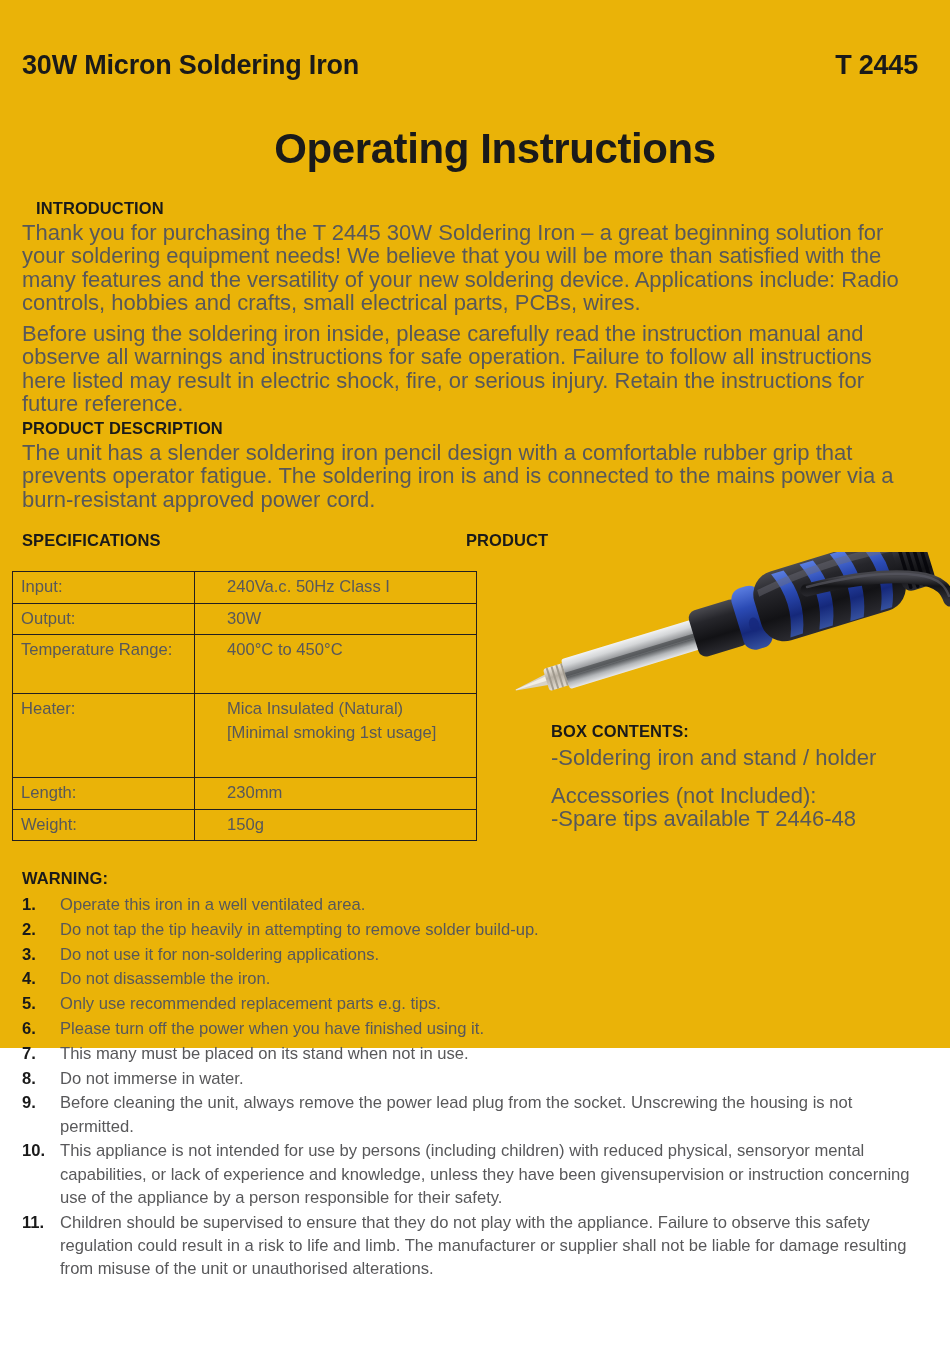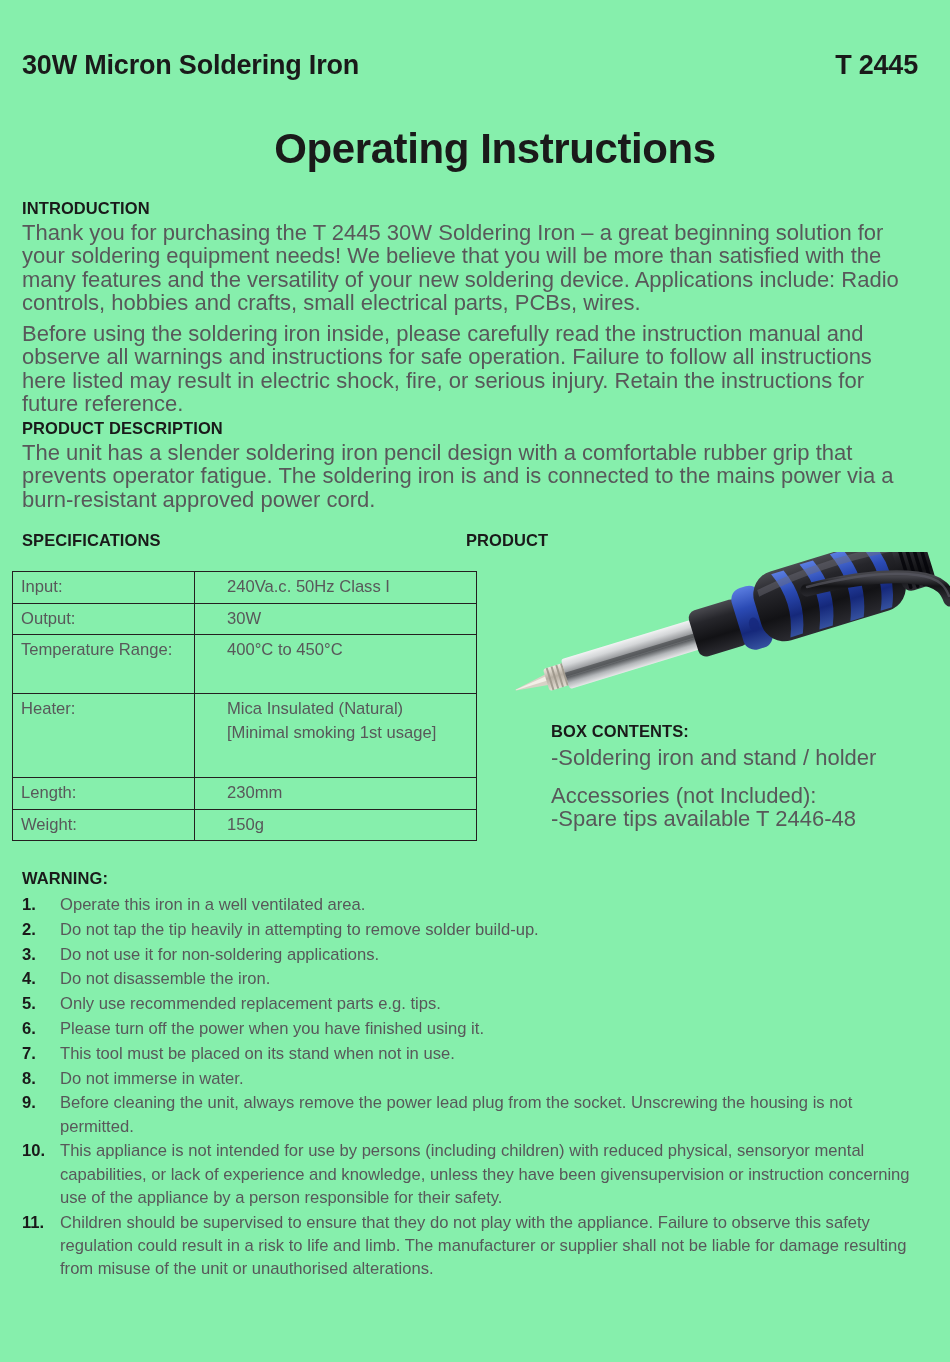--- a/index.html
+++ b/index.html
@@ -12,22 +12,22 @@
     height: 1362px;
     position: relative;
     font-family: "Liberation Sans", sans-serif;
     color: #58585a;
     overflow: hidden;
   }
   .page {
     position: absolute;
     left: 0; top: 0;
     width: 950px;
-    height: 1362px;
-    background: #86efac;
+    height: 1048px;
+    background: #eab308;
   }
 
   
   .header-row {
     position: absolute;
     left: 22px;
     top: 50px;
     width: 896px;
     display: flex;
     justify-content: space-between;
@@ -65,21 +65,21 @@
     color: #1a1a1a;
     letter-spacing: 0.1px;
   }
   .body-text {
     font-size: 22px;
     line-height: 23.3px;
     color: #58585a;
     text-align: left;
   }
 
-  #intro-head { position: absolute; left: 22px; top: 199px; }
+  #intro-head { position: absolute; left: 36px; top: 199px; }
   #intro-p1 {
     position: absolute; left: 22px; top: 221px; width: 884px;
   }
   #intro-p2 {
     position: absolute; left: 22px; top: 322px; width: 884px;
   }
 
   #desc-head { position: absolute; left: 22px; top: 419px; }
   #desc-p1 { position: absolute; left: 22px; top: 441px; width: 884px; }
 
@@ -312,21 +312,21 @@
     <div class="warn-item">
       <div class="warn-num">5.</div>
       <div class="warn-text">Only use recommended replacement parts e.g. tips.</div>
     </div>
     <div class="warn-item">
       <div class="warn-num">6.</div>
       <div class="warn-text">Please turn off the power when you have finished using it.</div>
     </div>
     <div class="warn-item">
       <div class="warn-num">7.</div>
-      <div class="warn-text">This tool must be placed on its stand when not in use.</div>
+      <div class="warn-text">This many must be placed on its stand when not in use.</div>
     </div>
     <div class="warn-item">
       <div class="warn-num">8.</div>
       <div class="warn-text">Do not immerse in water.</div>
     </div>
     <div class="warn-item">
       <div class="warn-num">9.</div>
       <div class="warn-text">Before cleaning the unit, always remove the power lead plug from the socket. Unscrewing the housing is not permitted.</div>
     </div>
     <div class="warn-item">

